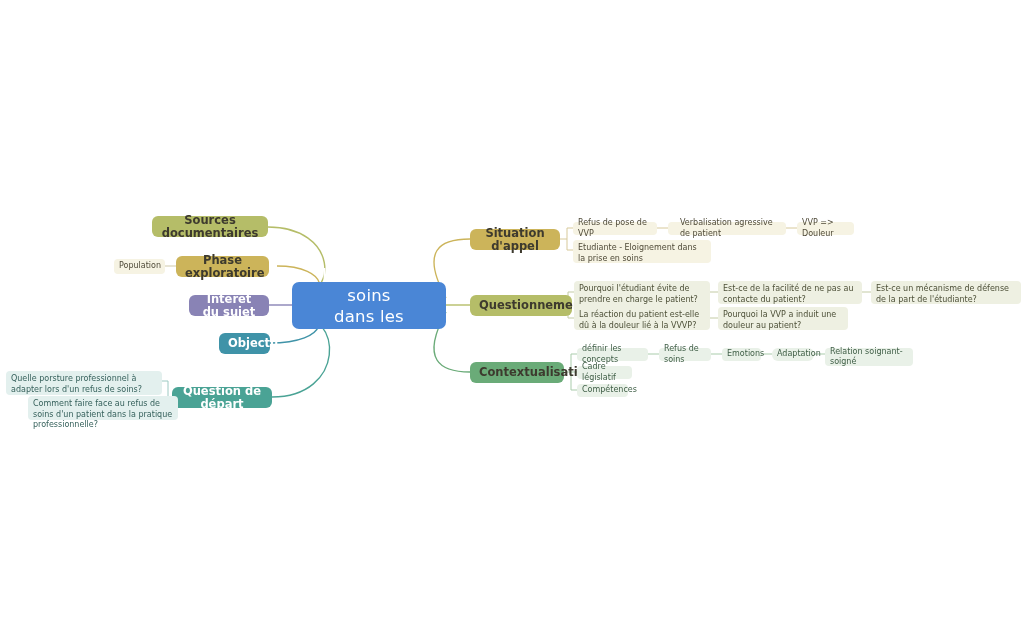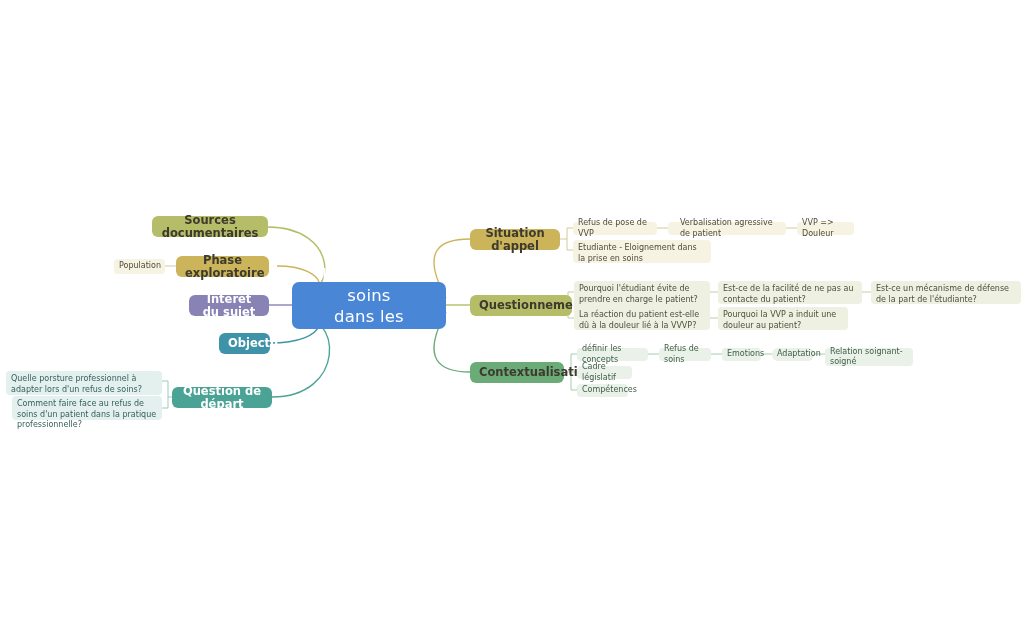--- a/index.html
+++ b/index.html
@@ -125,21 +125,21 @@
   </div>
 
   <div class="node branch white" style="left:172px;top:387px;width:100px;height:21px;background:#4aa395;">
     <span class="txt">Question de départ</span>
   </div>
 
   <div class="node leaf teal" style="left:6px;top:371px;width:156px;height:24px;align-items:flex-start;">
     <span class="txt">Quelle porsture professionnel à adapter lors d'un refus de soins?</span>
   </div>
 
-  <div class="node leaf teal" style="left:12px;top:396px;width:150px;height:24px;align-items:flex-start;">
+  <div class="node leaf teal" style="left:28px;top:396px;width:150px;height:24px;align-items:flex-start;">
     <span class="txt">Comment faire face au refus de soins d'un patient dans la pratique professionnelle?</span>
   </div>
 
   <div class="node branch" style="left:470px;top:229px;width:90px;height:21px;background:#ccb45a;">
     <span class="txt">Situation d'appel</span>
   </div>
 
   <div class="node leaf cream" style="left:573px;top:222px;width:84px;height:13px;">
     <span class="txt">Refus de pose de VVP</span>
   </div>

